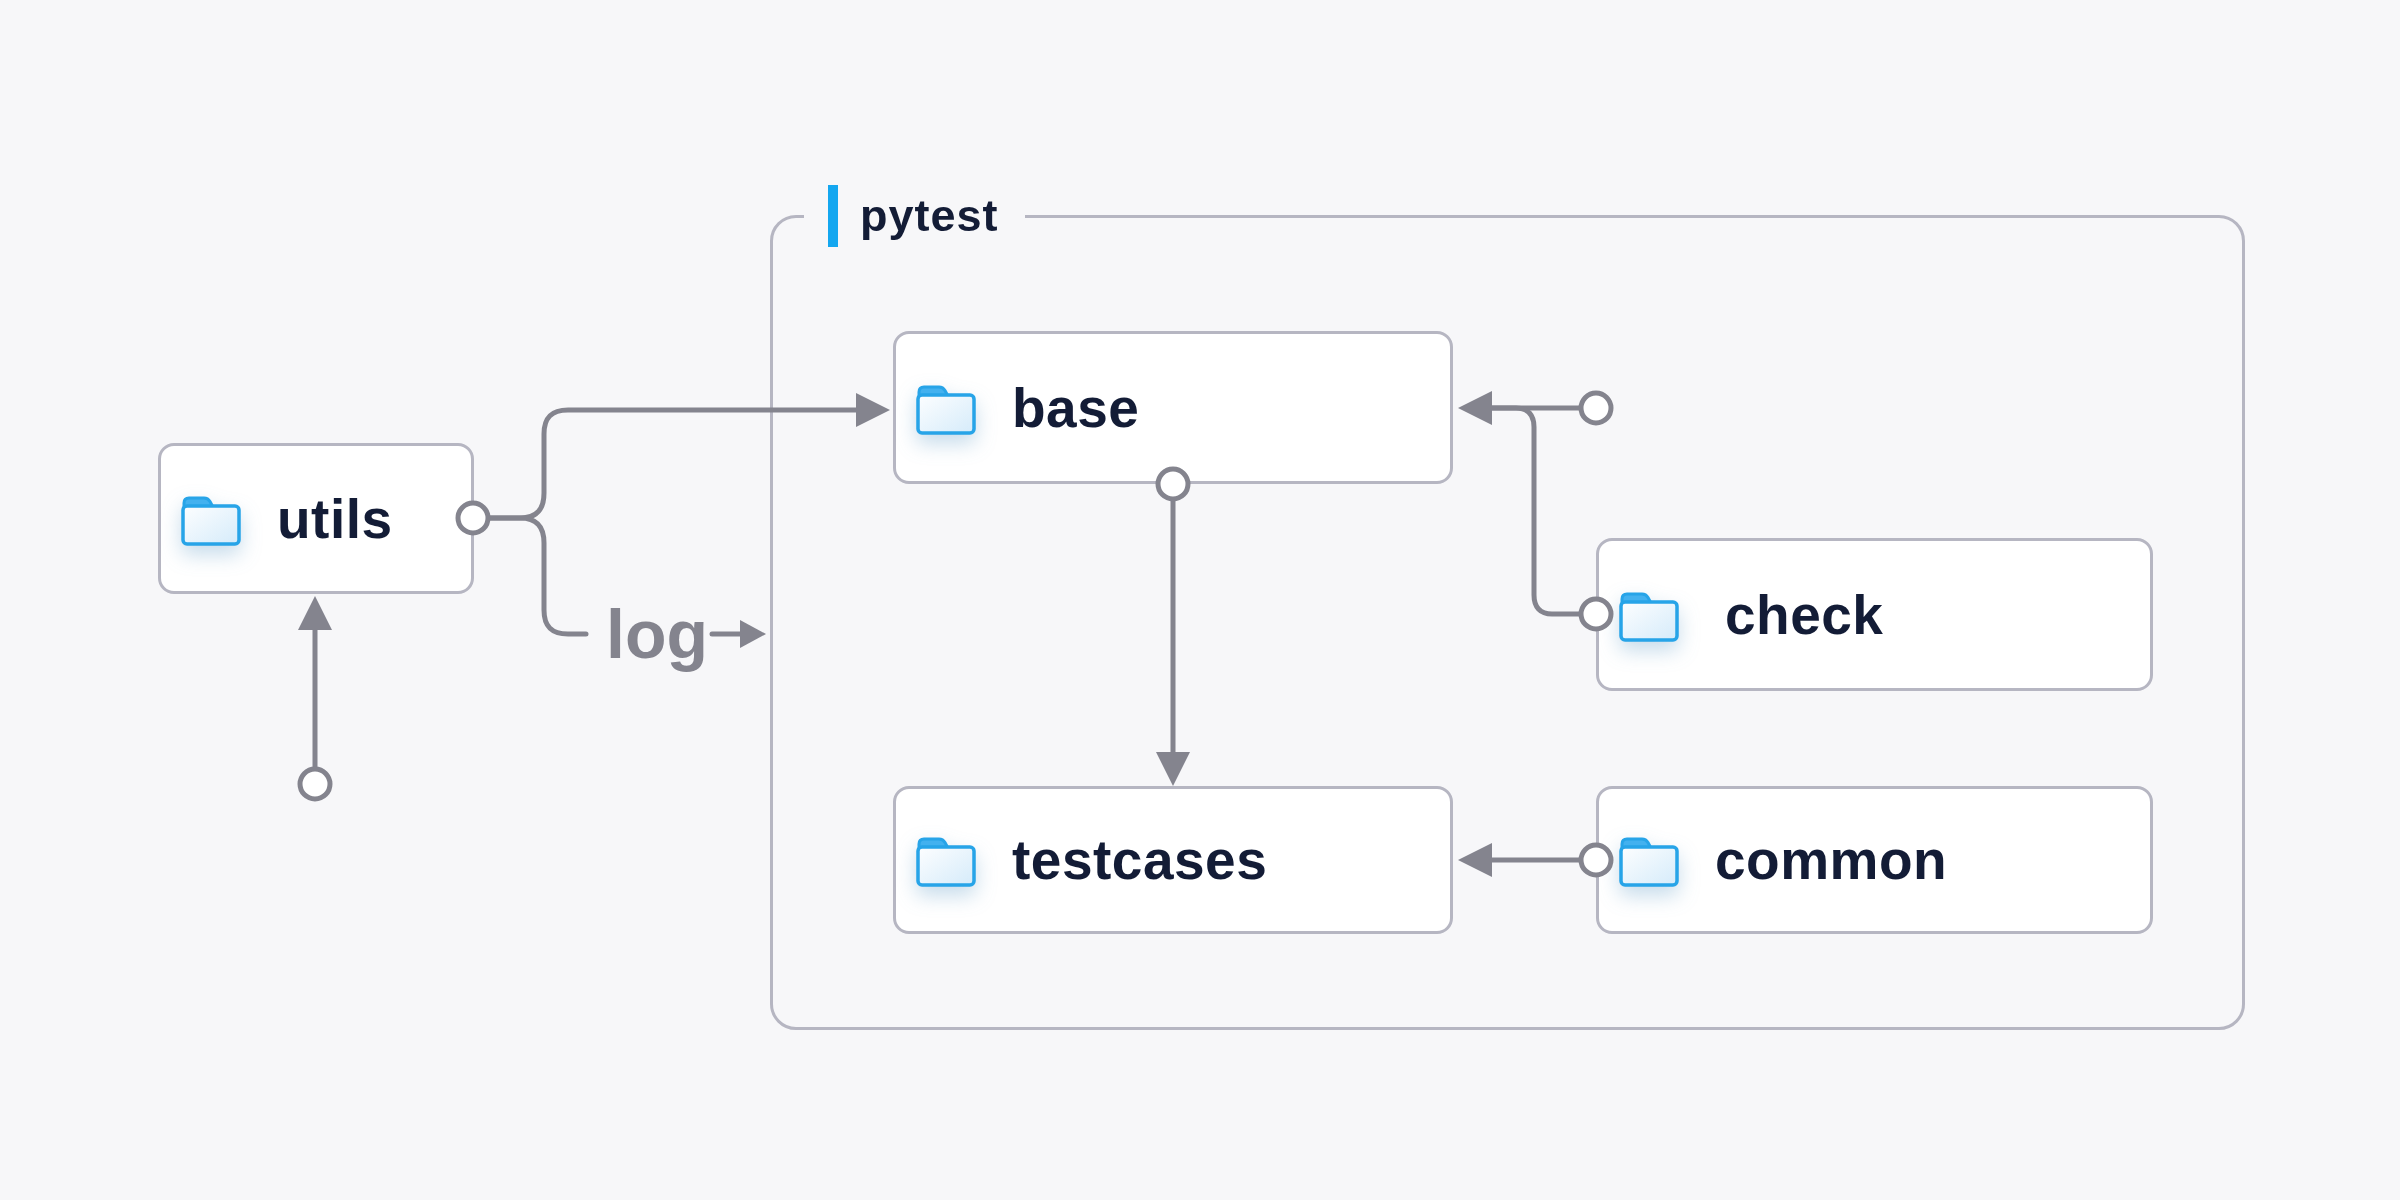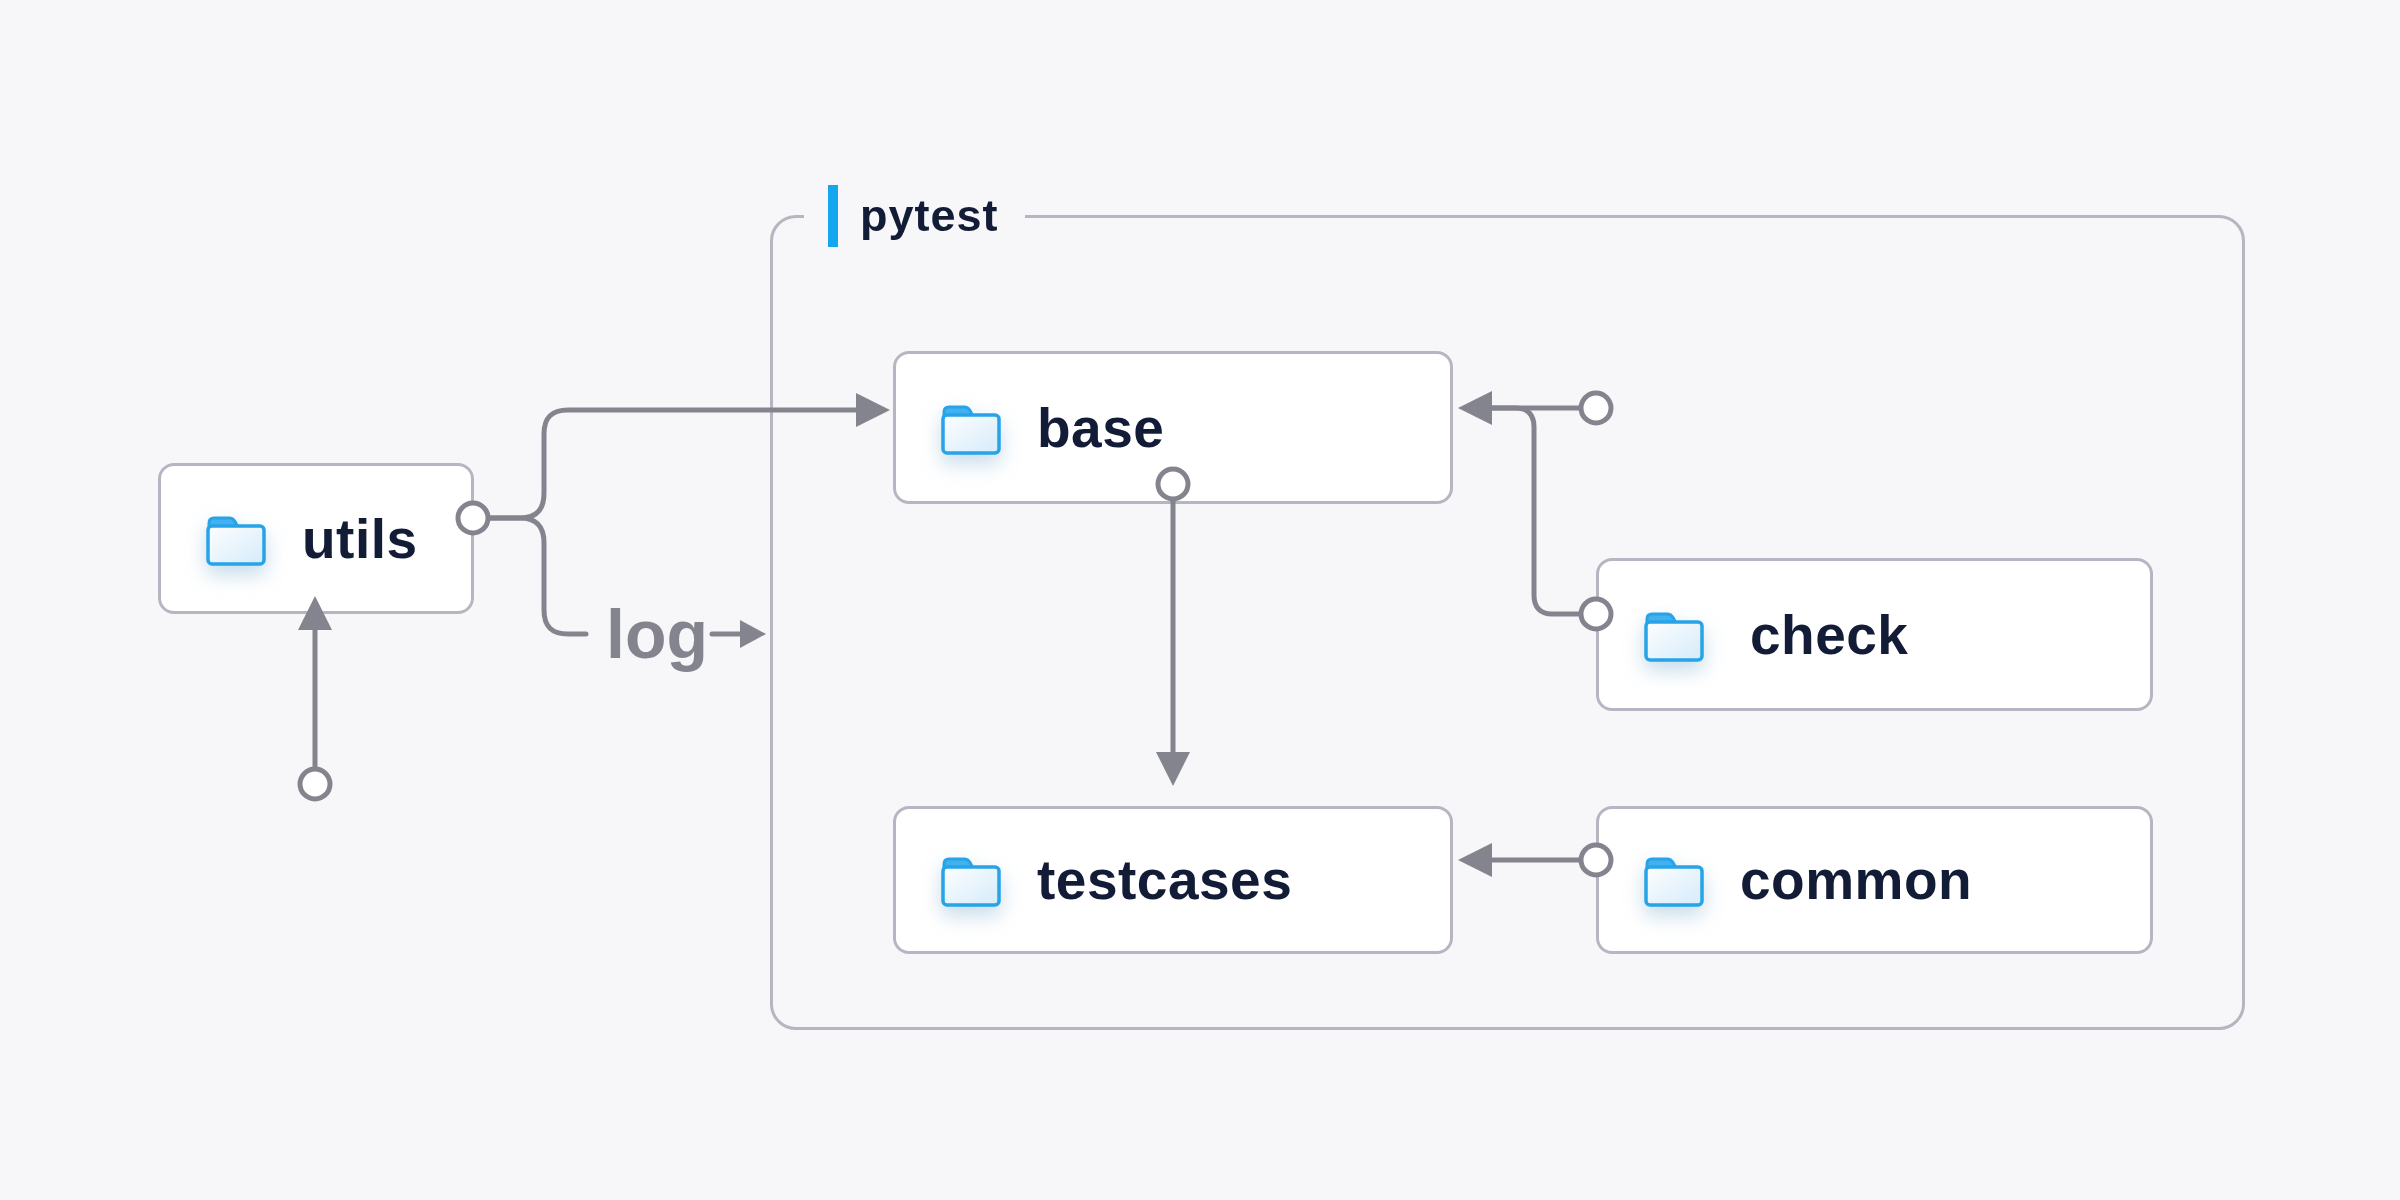--- a/index.html
+++ b/index.html
@@ -44,23 +44,22 @@
     line-height:62px;
   }
 
   
   .node{
     position:absolute;
     background:var(--node-bg);
     border:3px solid var(--box-border);
     border-radius:16px;
     display:flex;align-items:center;
-    padding-left:41px;
+    padding-left:16px;
     z-index:2;
-    margin-top:20px;
   }
   .node .label{
     font-size:55px;font-weight:700;color:var(--ink);
     margin-left:32px;letter-spacing:0.5px;white-space:nowrap;
   }
   .folder{
     width:68px;height:58px;flex:0 0 auto;
     filter:drop-shadow(0 9px 10px rgba(70,140,190,.30));
   }
 

